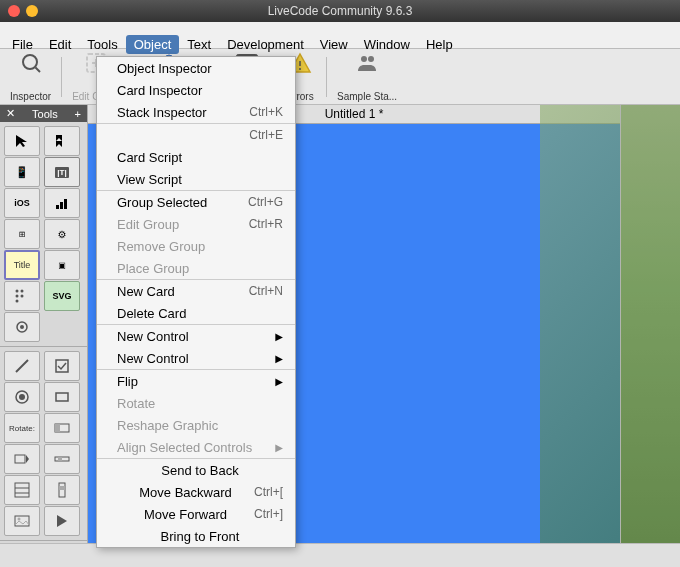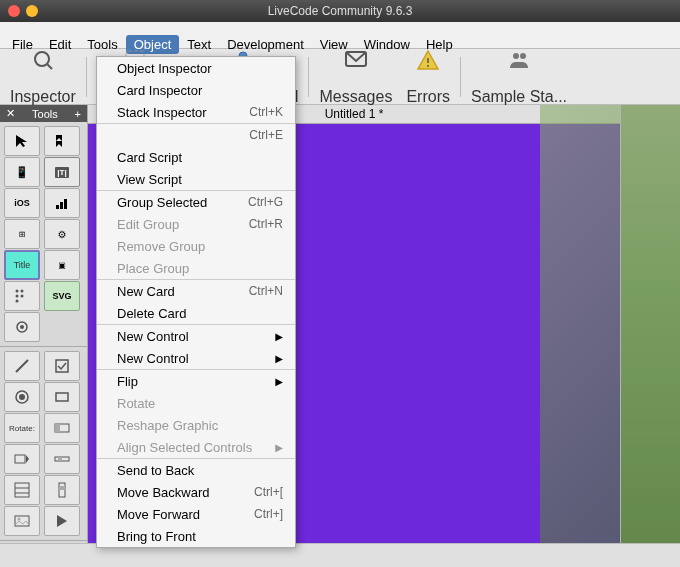--- a/index.html
+++ b/index.html
@@ -79,21 +79,21 @@
       display: flex;
       flex-direction: column;
       align-items: center;
       justify-content: center;
       padding: 4px 6px;
       min-width: 44px;
       height: 48px;
       cursor: pointer;
       border-radius: 4px;
       color: #333;
-      font-size: 16px;
+      font-size: 10px;
       gap: 11px;
     }
     .toolbar-btn .tb-icon {
       font-size: 20px;
       color: #555;
     }
     .toolbar-btn.disabled {
       opacity: 0.4;
       cursor: default;
     }
@@ -144,21 +144,21 @@
       display: flex;
       align-items: center;
       justify-content: center;
       cursor: pointer;
       font-size: 12px;
     }
 
     
     #canvas-area {
       flex: 1;
-      background: #6d28d9;
+      background: #3b82f6;
       position: relative;
       overflow: hidden;
     }
     #canvas-title {
       background: #e0e0e0;
       border-bottom: 1px solid #aaa;
       padding: 2px 8px;
       font-size: 12px;
       text-align: center;
     }
@@ -172,21 +172,21 @@
       border: 1px solid #aaa;
       box-shadow: 2px 2px 8px rgba(0,0,0,0.3);
       z-index: 200;
       pointer-events: all;
       font-size: 13px;
     }
 
     .menu-section {
       border-bottom: 1px solid #ccc;
     }
-    .menu-section:last-child { border-bottom: none; }
+    .menu-section:last-child { border-bottom: none; text-align: center; }
 
     .menu-row {
       display: flex;
       align-items: center;
       padding: 3px 12px 3px 20px;
       cursor: pointer;
       min-height: 22px;
       color: #000;
       position: relative;
     }
@@ -353,21 +353,21 @@
         <svg width="16" height="16" viewBox="0 0 16 16">
             <rect x="2" y="10" width="3" height="4"></rect>
             <rect x="6" y="7" width="3" height="7"></rect>
             <rect x="10" y="4" width="3" height="10"></rect>
           </svg>
       </div>
 
       <div class="tool-btn" style="font-size:8px;">⊞</div>
       <div class="tool-btn" style="font-size:10px;">⚙</div>
 
-      <div class="tool-btn" style="font-size:9px; background:#5eead4; border:2px solid #7777c0;">
+      <div class="tool-btn" style="font-size:9px; background:#fef9c3; border:2px solid #7777c0;">
         <span style="color:#333; font-size:9px;">Title</span>
       </div>
       <div class="tool-btn" style="font-size:8px;">▣</div>
 
       <div class="tool-btn">
         <svg width="16" height="16" viewBox="0 0 16 16">
           <circle cx="3" cy="3" r="1.5" fill="#555"></circle>
           <circle cx="8" cy="3" r="1.5" fill="#555"></circle>
           <circle cx="3" cy="8" r="1.5" fill="#555"></circle>
           <circle cx="8" cy="8" r="1.5" fill="#555"></circle>

